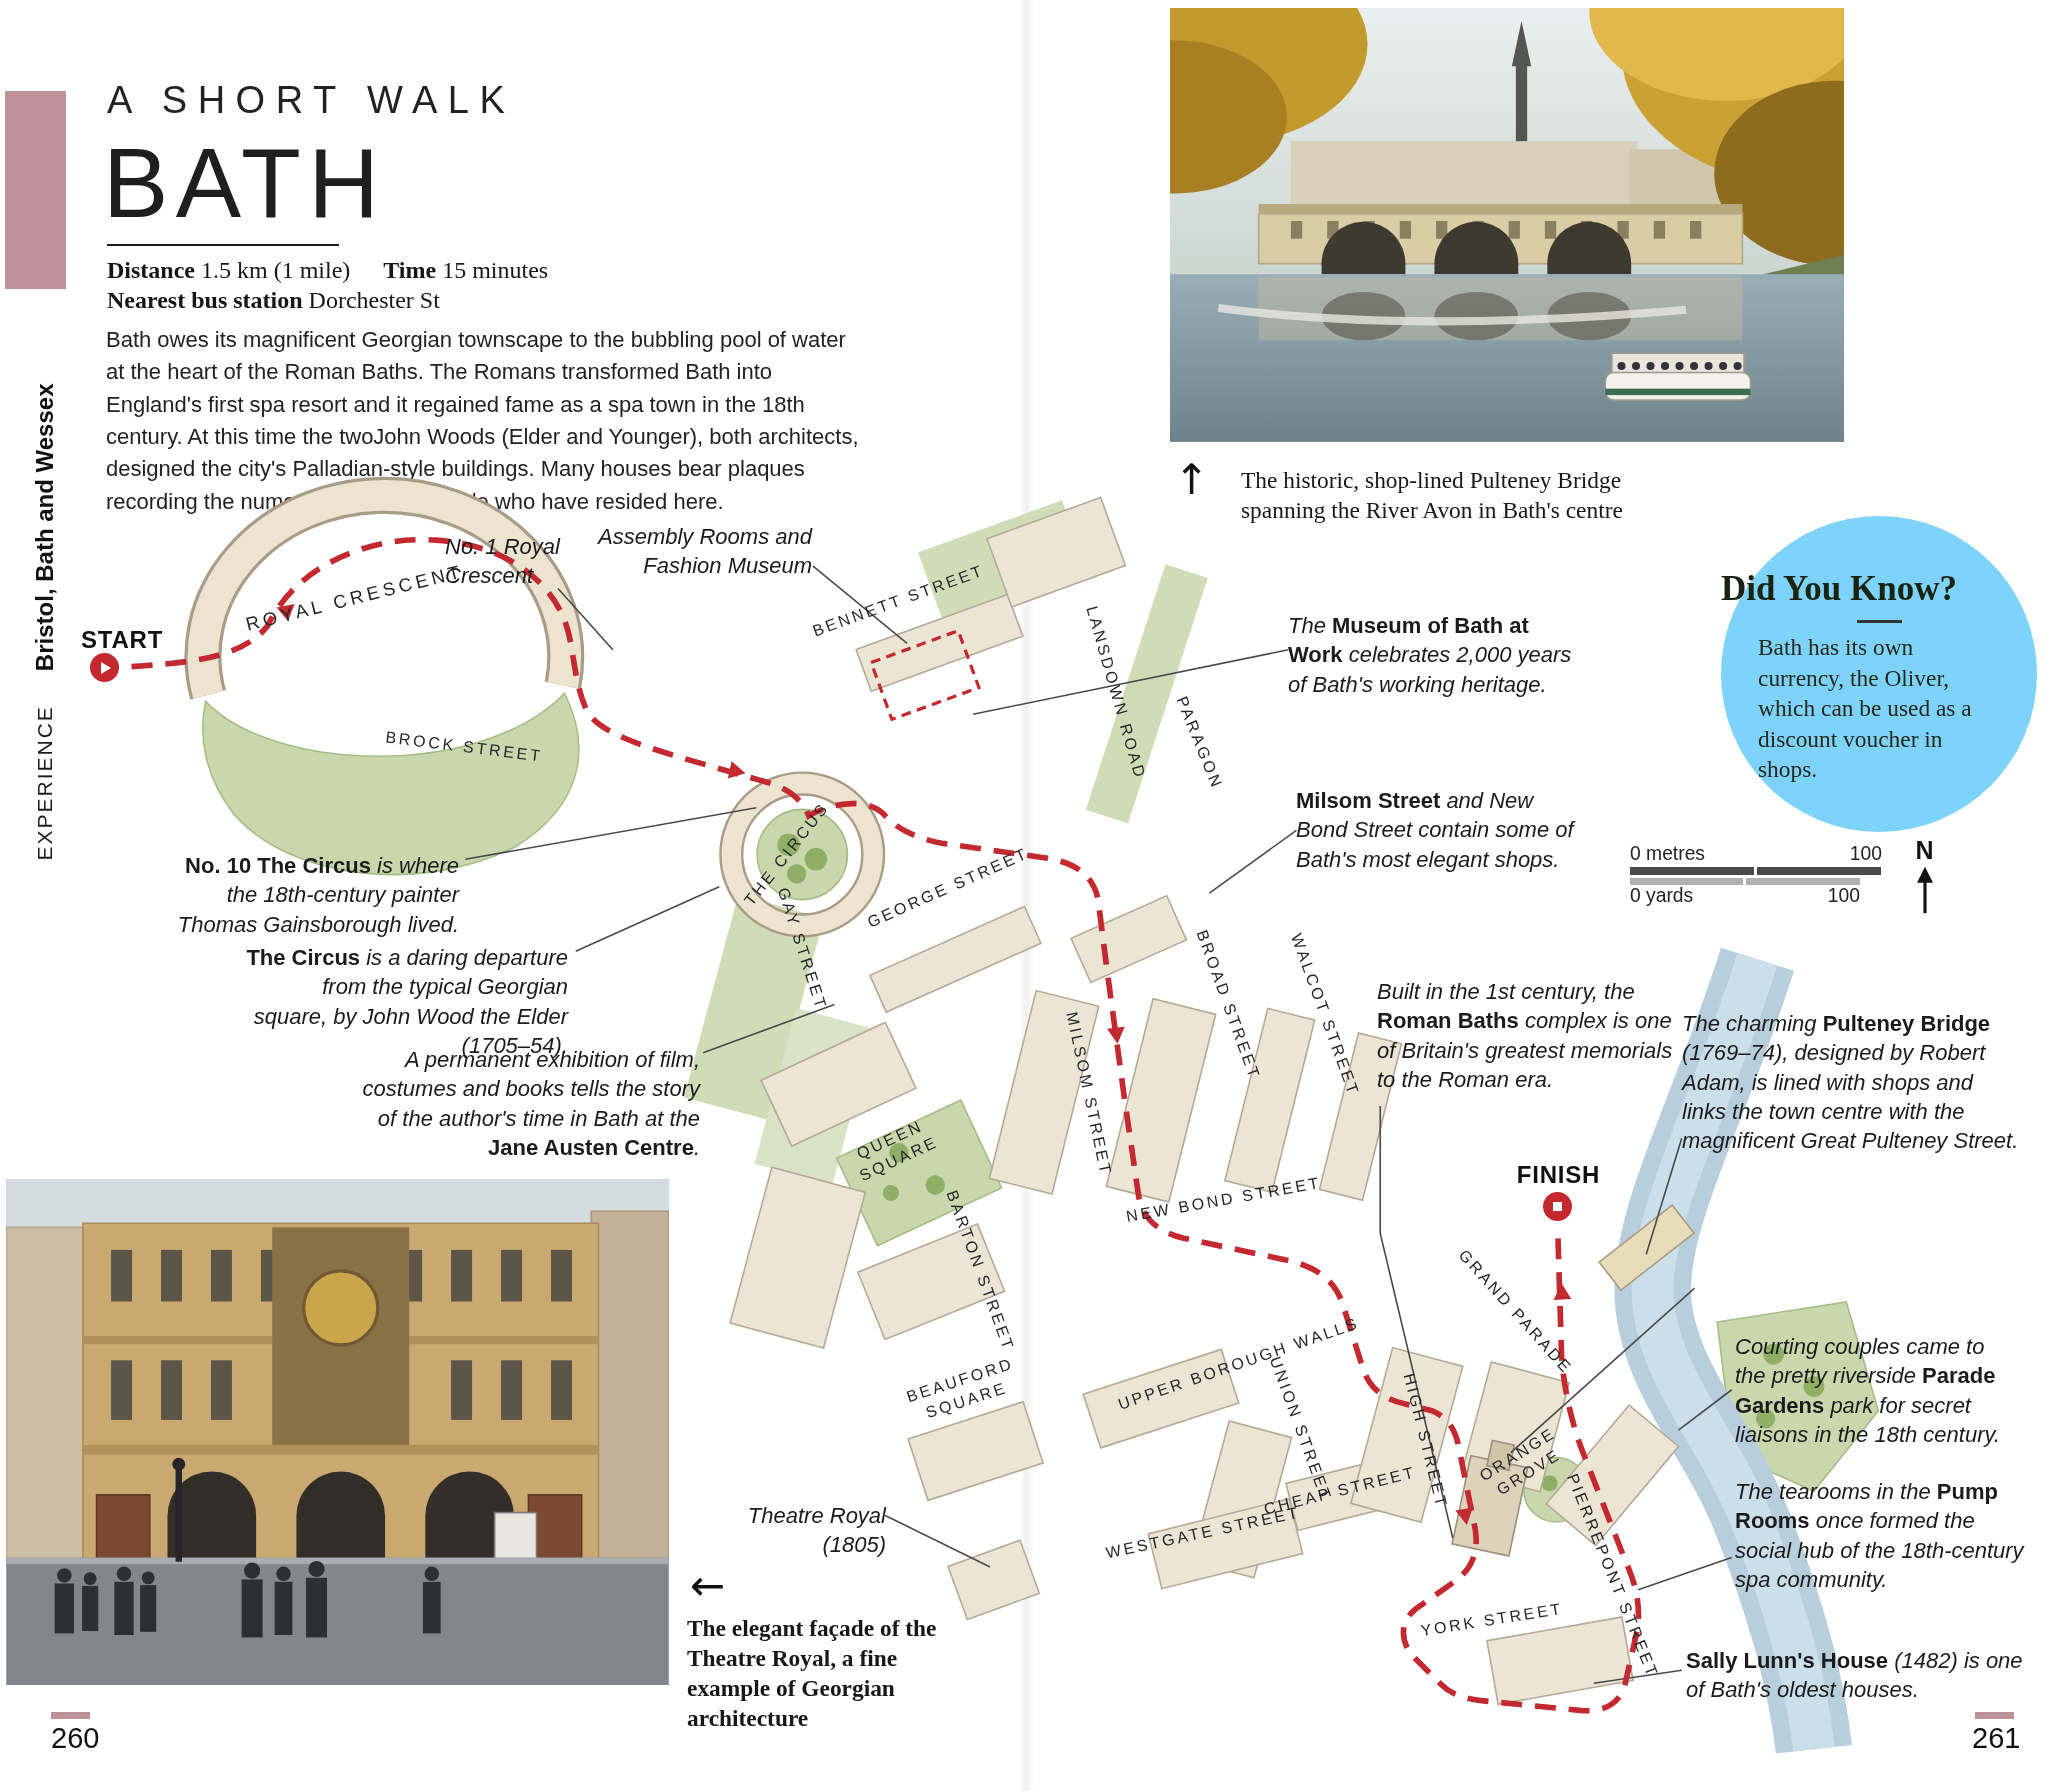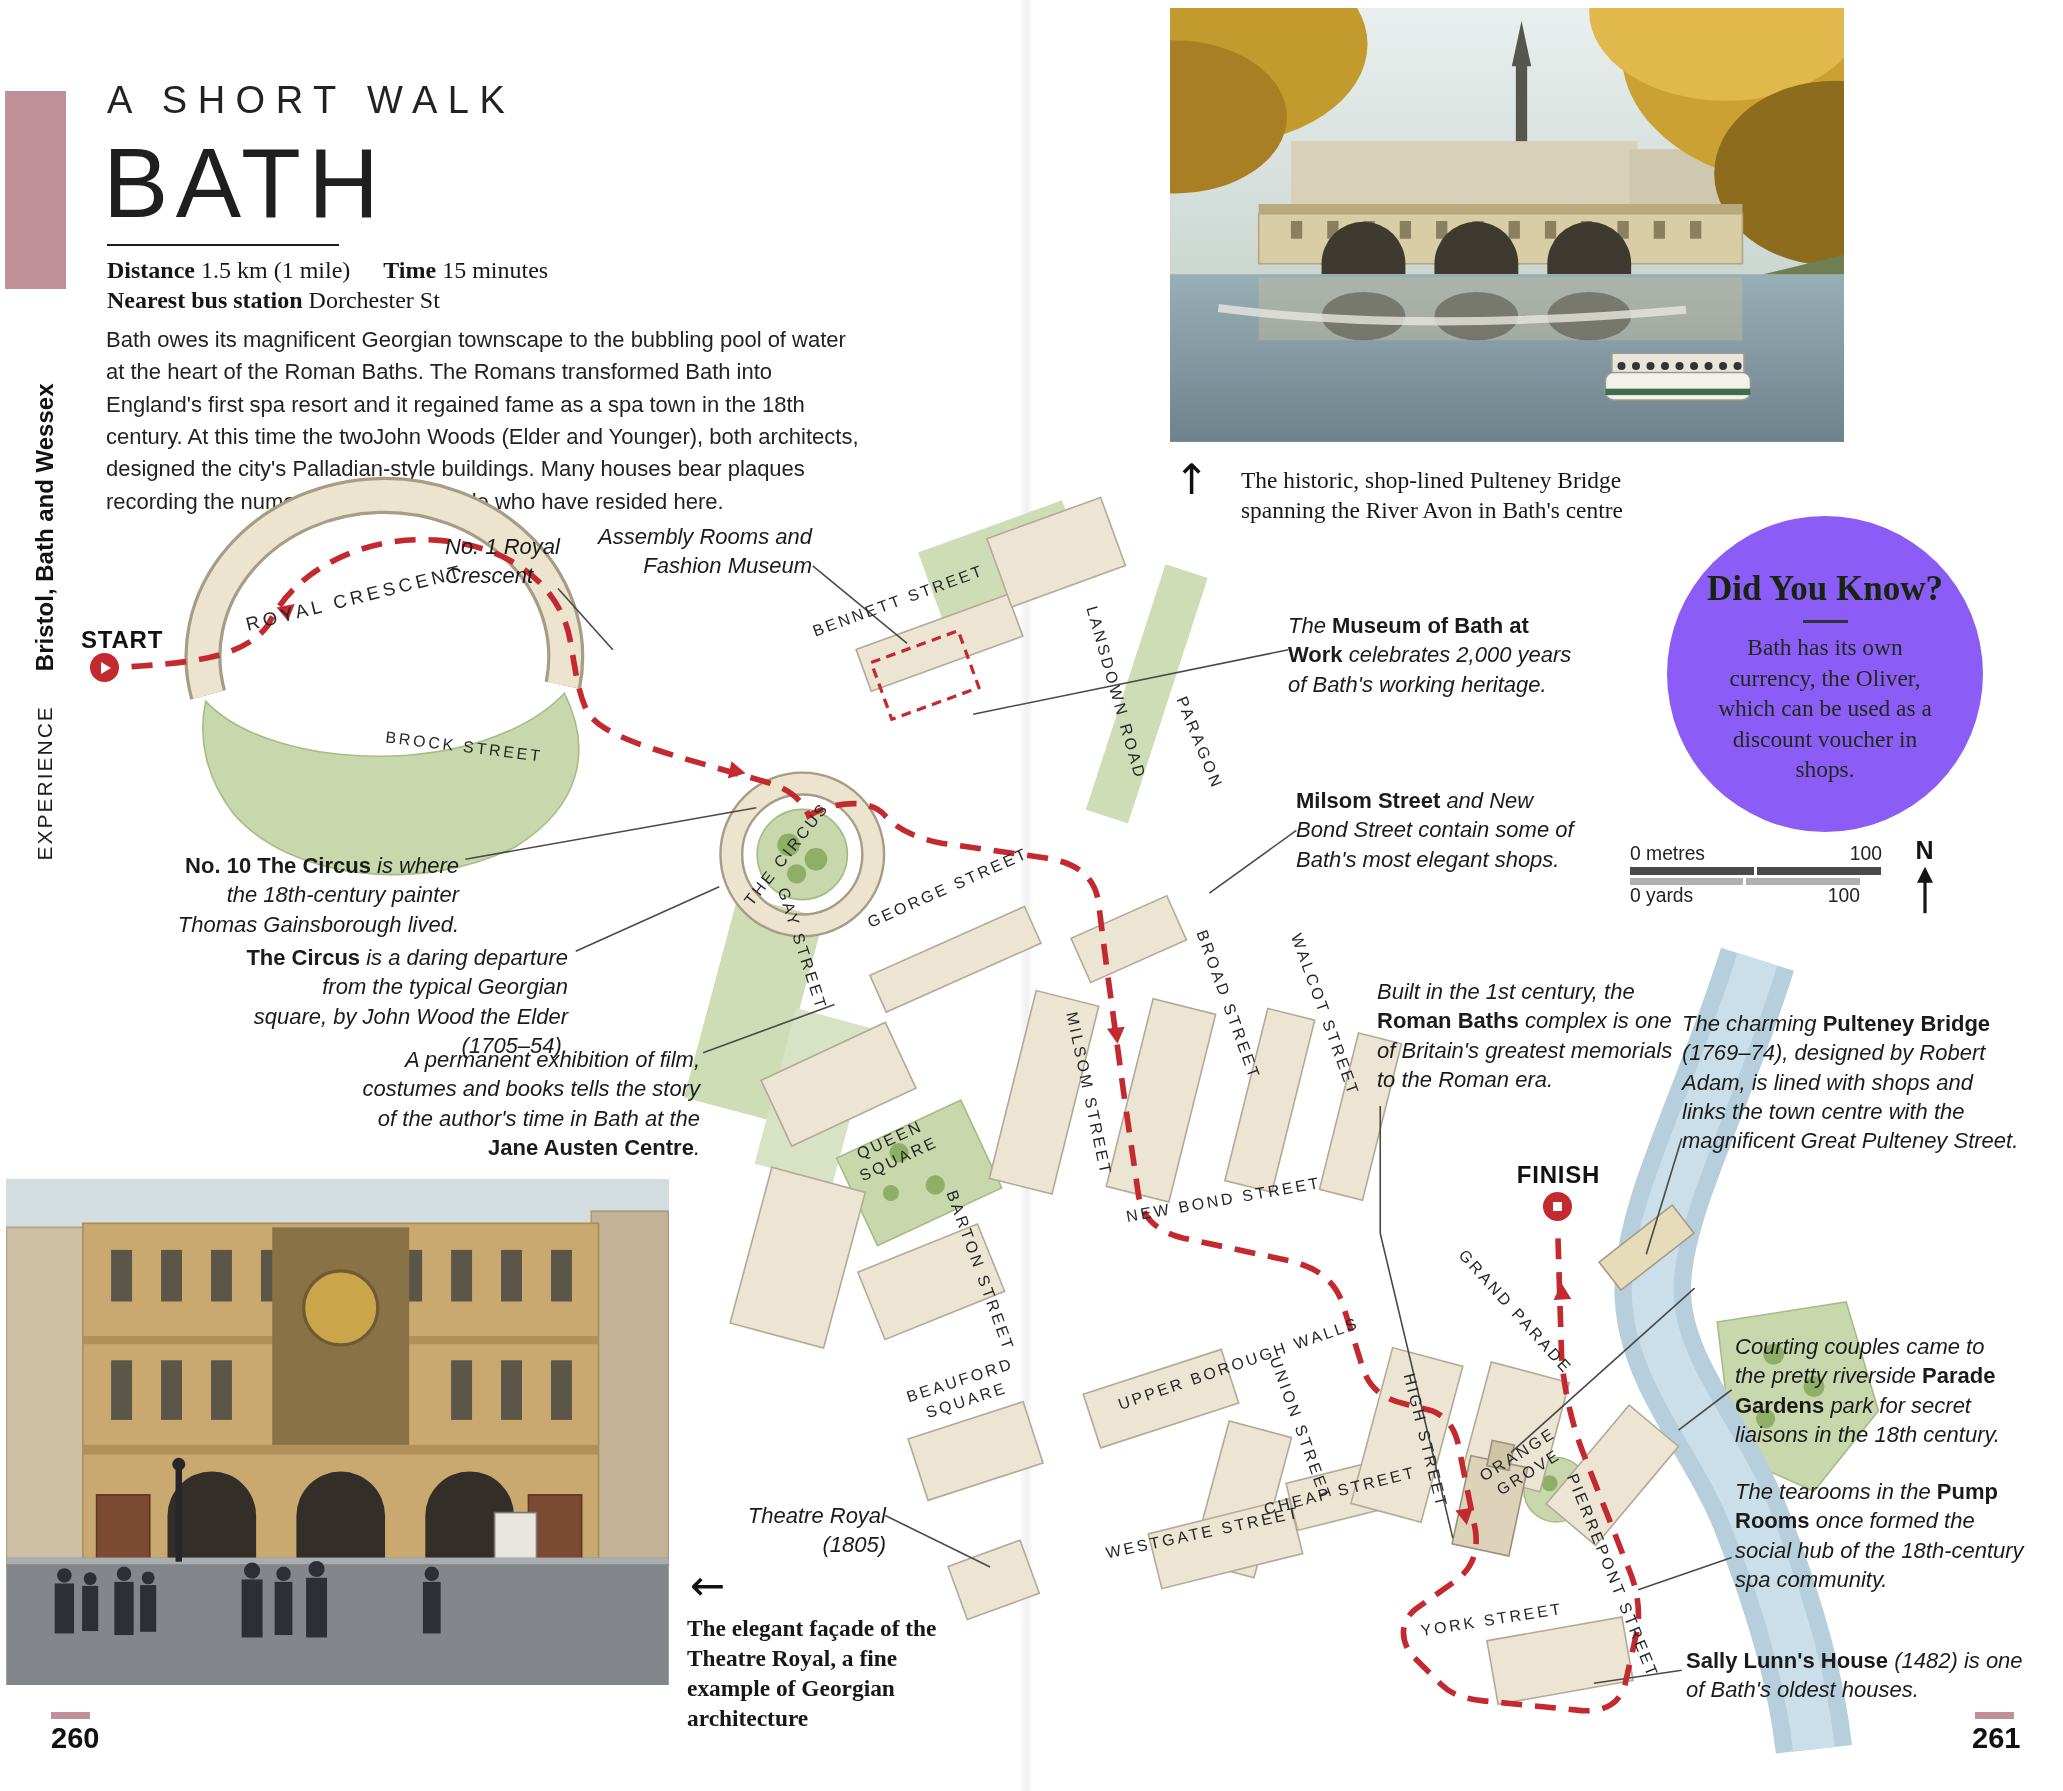--- a/index.html
+++ b/index.html
@@ -22,22 +22,22 @@
   .stats b{font-weight:700;}
   .stats .gap{display:inline-block;width:21px;}
   .intro{position:absolute;left:106px;top:324px;width:762px;font-size:22px;line-height:1.47;color:#222;}
 
   
   .photo{position:absolute;overflow:hidden;background:#cfd6d4;}
   .caption{position:absolute;font-family:"Liberation Serif",serif;font-size:23.4px;line-height:1.28;color:#171717;}
   .cap-arrow{position:absolute;font-size:42px;color:#111;font-family:"DejaVu Sans",sans-serif;line-height:1;}
 
   
-  .dyk{position:absolute;left:1667px;top:516px;width:316px;height:316px;border-radius:50%;
-       background:#8b5cf6;text-align:center;}
+  .dyk{position:absolute;left:1721px;top:516px;width:316px;height:316px;border-radius:50%;
+       background:#7dd3fc;}
   .dyk .t{margin-top:53px;font-family:"Liberation Serif",serif;font-weight:700;font-size:35px;color:#18240f;}
   .dyk .div{width:45px;height:2.4px;background:#333;margin:11.3px auto 9.7px auto;}
   .dyk .b{padding:0 37px;font-family:"Liberation Serif",serif;font-size:23.4px;line-height:1.3;color:#23281c;}
 
   
   .scalebar{position:absolute;left:1630px;top:843px;width:252px;font-size:19.3px;color:#222;}
   .scalebar .row{display:flex;justify-content:space-between;line-height:1.1;}
   .bar{height:7.3px;margin-top:3.2px;display:flex;}
   .bar .seg{height:100%;}
   .bar.m .seg{background:#4a4a4a;}
@@ -56,21 +56,21 @@
   .seg-i{font-style:italic;}
   .seg-b{font-style:normal;font-weight:700;}
 
   .walk-label{position:absolute;font-size:24px;font-weight:700;letter-spacing:0.8px;color:#111;}
   .marker{position:absolute;width:29px;height:29px;border-radius:50%;background:#c3292e;display:flex;align-items:center;justify-content:center;}
   .marker .tri{width:0;height:0;border-top:6.4px solid transparent;border-bottom:6.4px solid transparent;border-left:10.5px solid #fff;margin-left:2.4px;}
   .marker .sq{width:9.7px;height:9.7px;background:#fff;}
 
   
   .pgbar{position:absolute;width:39px;height:7.3px;background:#c09099;}
-  .pgnum{position:absolute;font-size:29px;font-weight:700;color:#111;}
+  .pgnum{position:absolute;font-size:29px;font-weight:400;color:#111;}
 
   .crease{position:absolute;left:1019px;top:0;width:14.5px;height:1792px;
           background:linear-gradient(90deg,rgba(0,0,0,0) 0%,rgba(0,0,0,0.06) 50%,rgba(0,0,0,0) 100%);}
 </style>
 </head>
 <body>
 
 <div id="page">
 
   <div class="crease"></div>

